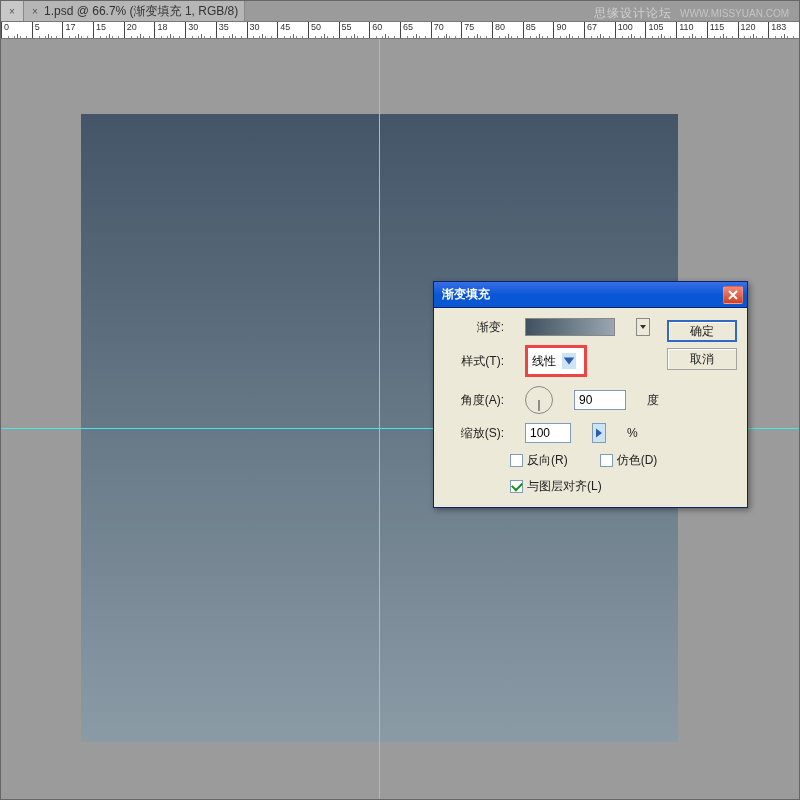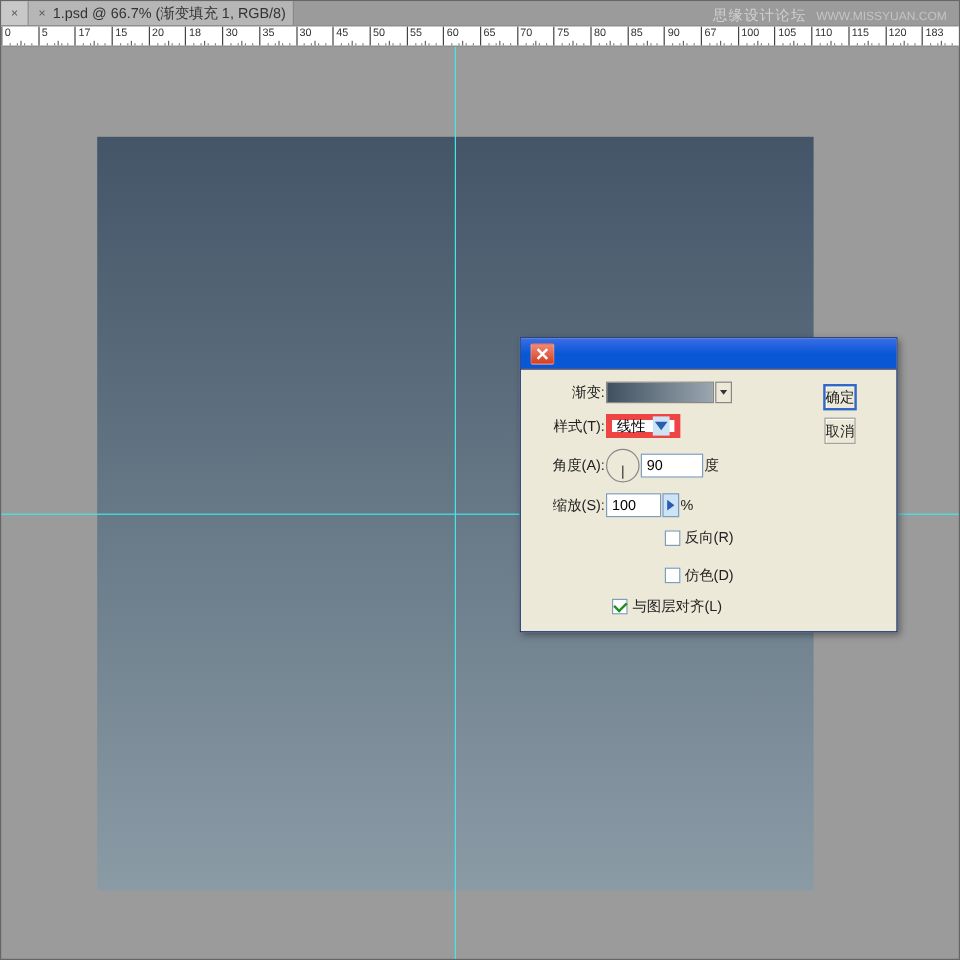--- a/index.html
+++ b/index.html
@@ -35,35 +35,35 @@
   .guide-h { position:absolute; left:0; right:0; height:1px; background:#3fe9e9; }
 
   
   .dialog { position:absolute; top:280px; left:432px; width:315px; background:#ece9d8; box-shadow: 2px 2px 6px rgba(0,0,0,0.4); border:1px solid #0a246a; }
   .titlebar { height:26px; background:linear-gradient(to bottom,#3a6ee7 0%,#0a57d6 50%,#0a57d6 100%); border-bottom:1px solid #0a246a; display:flex; align-items:center; padding:0 4px 0 8px; }
   .titlebar-text { color:#fff; font-weight:bold; font-size:12px; flex:1;}
   .title-close { width:20px; height:18px; background:linear-gradient(to bottom,#f08a7a,#d23f20); border:1px solid #fff3; border-radius:2px; display:flex; align-items:center;justify-content:center;}
   .title-close svg { width:10px; height:10px;}
   .dialog-body { padding:10px 10px 12px 10px; display:flex; gap:8px;}
   .fields { flex:1; display:flex; flex-direction:column; gap:9px; }
-  .row { display:flex; align-items:center; gap:1px; }
+  .row { display:flex; align-items:center; gap:21px; }
   .row .lbl { width:60px; text-align:right; color:#222;}
   .grad-preview { width:90px; height:18px; border:1px solid #888; background:linear-gradient(to right,#40505f,#9aa7b1); }
   .dd-btn { width:14px; height:18px; border:1px solid #888; background:#ece9d8; display:flex;align-items:center;justify-content:center;}
   .dd-btn svg { width:8px;height:8px;}
-  .select { border:5px solid #ef4444; background:#fff; height:20px; padding:0 4px; display:flex;align-items:center; gap:6px;}
+  .select { border:3px solid #ef4444; background:#fff; height:32px; padding:0 4px; display:flex;align-items:center; gap:6px;}
   .select .arrow { width:14px; height:16px; background:#cde3f6; display:flex;align-items:center;justify-content:center; margin-right:-3px;}
   .num-input { border:1px solid #7f9db9; background:#fff; height:20px; width:52px; padding:0 4px; display:flex;align-items:center;}
   .unit { color:#222;}
   .angle-dial { width:28px;height:28px;border:1px solid #888;border-radius:50%;position:relative;background:#ece9d8;}
   .angle-dial::after { content:""; position:absolute; left:50%; top:50%; width:1px; height:11px; background:#333; transform-origin: top center; transform: translate(-0.5px,0) rotate(0deg);}
   .chk { display:flex; align-items:center; gap:4px; color:#222;}
   .chk .box { width:13px;height:13px;border:1px solid #7f9db9;background:#fff;display:flex;align-items:center;justify-content:center;}
   .chk .box.checked::after{content:"";width:8px;height:5px;border-left:2px solid #1a8f1a;border-bottom:2px solid #1a8f1a;transform:rotate(-45deg);margin-top:-3px;}
-  .btn-col { display:flex; flex-direction:column; gap:6px; width:74px; padding-top:2px;align-items:center;}
+  .btn-col { display:flex; flex-direction:column; gap:6px; width:74px; padding-top:2px;}
   .btn { height:22px; border:1px solid #a3a3a3; background:#ece9d8; box-shadow: inset 1px 1px 0 #fff; text-align:center; line-height:20px; color:#222;}
   .btn.default { border:2px solid #3169c6; line-height:18px;}
 
   .spin { width:14px; height:20px; border:1px solid #7f9db9; background:#cde3f6; display:flex;align-items:center;justify-content:center;}
 </style>
 </head>
 <body>
 
 <div class="outer-frame">
 
@@ -271,20 +271,21 @@
 
   <div class="canvas-area">
     <div class="artboard"></div>
   </div>
 
   <div class="guide-v" style="left:378px;"></div>
   <div class="guide-h" style="top:427px;"></div>
 
   <div class="dialog">
     <div class="titlebar">
+      <span class="titlebar-text">渐变填充</span>
       <div class="title-close">
         <svg viewBox="0 0 10 10">
             <path d="M1 1 L9 9 M9 1 L1 9" stroke="#fff" stroke-width="2"></path>
           </svg>
       </div>
     </div>
     <div class="dialog-body">
       <div class="fields">
 
         <div class="row">
@@ -324,21 +325,21 @@
             <span>100</span>
           </div>
           <div class="spin">
             <svg viewBox="0 0 8 8">
                 <path d="M2 1 L6 4 L2 7 Z" fill="#2a5db0"></path>
               </svg>
           </div>
           <span class="unit">%</span>
         </div>
 
-        <div class="row" style="padding-left:66px; gap:14px;flex-direction:column;">
+        <div class="row" style="padding-left:66px; gap:32px;">
           <label class="chk">
             <span class="box"></span>
             <span>反向(R)</span>
           </label>
           <label class="chk">
             <span class="box"></span>
             <span>仿色(D)</span>
           </label>
         </div>
 

